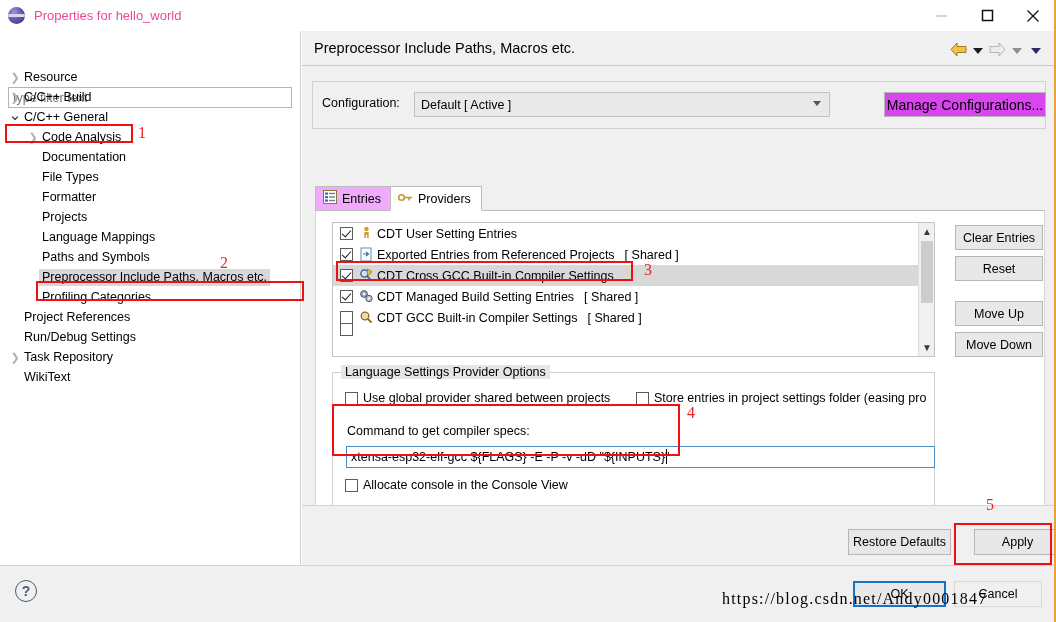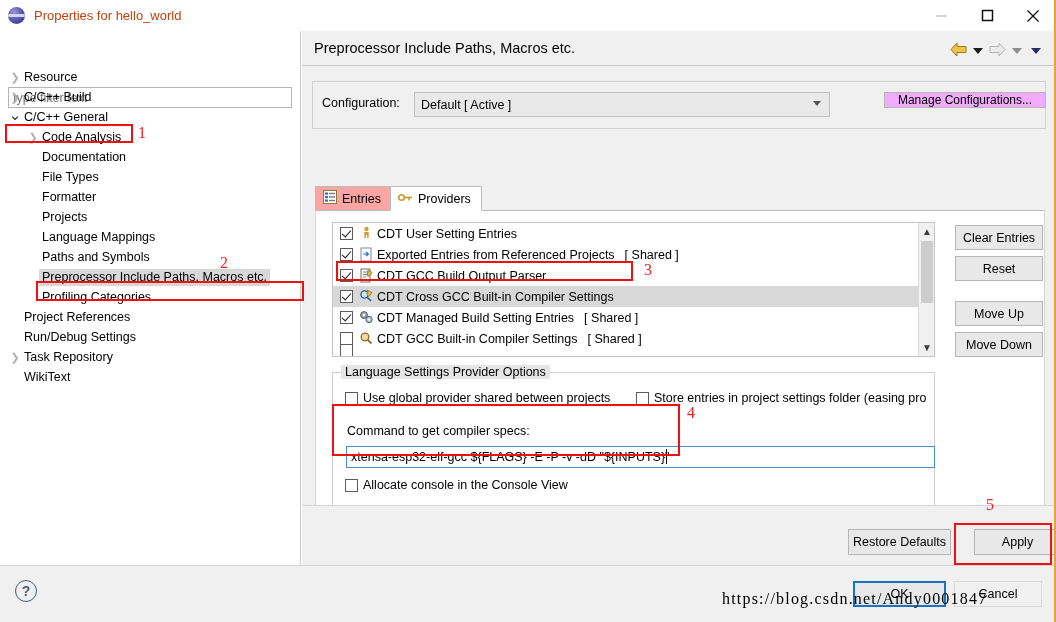--- a/index.html
+++ b/index.html
@@ -32,21 +32,21 @@
     border-radius: 50%;
     background: radial-gradient(circle at 35% 30%, #9a96d8 0%, #5f5bb0 45%, #312d7a 100%);
     position: relative;
   }
   .win-icon::after {
     content: ""; position: absolute; left: 0; top: 7px;
     width: 17px; height: 3px;
     background: #d8d6ef; border-radius: 2px;
   }
   .win-title {
-    margin-left: 9px; font-size: 13px; color: #c2410c;
+    margin-left: 9px; font-size: 13px; color: #ec4899;
   }
   .win-buttons {
     position: absolute; right: 0; top: 0; height: 31px;
     display: flex;
   }
   .win-btn {
     width: 46px; height: 31px;
     display: flex; align-items: center; justify-content: center;
     background: #ffffff;
   }
@@ -147,41 +147,41 @@
   }
   .config-combo .caret {
     position: absolute; right: 8px; top: 8px;
     width: 0; height: 0;
     border-left: 4px solid transparent;
     border-right: 4px solid transparent;
     border-top: 5px solid #555;
   }
   .manage-btn {
     position: absolute; left: 571px; top: 10px;
-    width: 162px; height: 16px;
-    background: #f0abfc;
+    width: 162px; height: 25px;
+    background: #d946ef;
     border: 1px solid #b6b6b6;
     display: flex; align-items: center; justify-content: center;
-    font-size: 12px;
+    font-size: 14px;
   }
 
   
   .tabbar {
     position: absolute; left: 13px; top: 155px;
     width: 730px; height: 25px;
   }
   .tab {
     position: absolute; top: 0; height: 25px;
     display: flex; align-items: center;
     padding: 0 10px 0 7px;
     font-size: 12.5px;
     gap: 5px;
   }
   .tab.inactive {
-    left: 0; background: #fca5a5;
+    left: 0; background: #f0abfc;
     border: 1px solid #bdbdbd; border-bottom: 1px solid #bdbdbd;
   }
   .tab.active {
     left: 75px; background: #ffffff;
     border: 1px solid #bdbdbd; border-bottom: 1px solid #ffffff;
     z-index: 3;
   }
   .tabs-underline {
     position: absolute; left: 13px; top: 179px;
     width: 730px; height: 1px; background: #bdbdbd;
@@ -539,33 +539,20 @@
             <div class="list-row">
               <span class="cbx checked"></span>
               <span class="row-ico">
                 <svg width="15" height="15" viewBox="0 0 15 15">
                   <rect x="2" y="1" width="10" height="13" fill="#fff" stroke="#6f8ba8"></rect>
                   <path d="M4 7 h5 M7 5 l2.5 2 -2.5 2" stroke="#2f6fb0" fill="none" stroke-width="1.2"></path>
                 </svg>
               </span>
               <span>Exported Entries from Referenced Projects</span>
               <span class="shared">[ Shared ]</span>
-            </div>
-            <div class="list-row">
-              <span class="cbx checked"></span>
-              <span class="row-ico">
-                <svg width="15" height="15" viewBox="0 0 15 15">
-                  <rect x="2" y="1" width="9" height="13" fill="#fff" stroke="#6f6f6f"></rect>
-                  <line x1="3.8" y1="4" x2="9" y2="4" stroke="#888" stroke-width="1"></line>
-                  <line x1="3.8" y1="6.5" x2="9" y2="6.5" stroke="#888" stroke-width="1"></line>
-                  <line x1="3.8" y1="9" x2="7" y2="9" stroke="#888" stroke-width="1"></line>
-                  <path d="M9 2 l4 2.5 -3.5 4 -1.5 -1 z" fill="#d9b84c" stroke="#8c7320" stroke-width="0.8"></path>
-                </svg>
-              </span>
-              <span>CDT GCC Build Output Parser</span>
             </div>
             <div class="list-row selected">
               <span class="cbx checked"></span>
               <span class="row-ico">
                 <svg width="15" height="15" viewBox="0 0 15 15">
                   <circle cx="5.5" cy="5.5" r="3.6" fill="#cfe4f2" stroke="#2d5c85" stroke-width="1.3"></circle>
                   <line x1="8.2" y1="8.2" x2="12" y2="12" stroke="#2d5c85" stroke-width="1.6"></line>
                   <path d="M8.5 1 l4.5 2.5 -3 4 -2 -1.2 z" fill="#e0b84a" stroke="#8c7320" stroke-width="0.7"></path>
                 </svg>
               </span>

